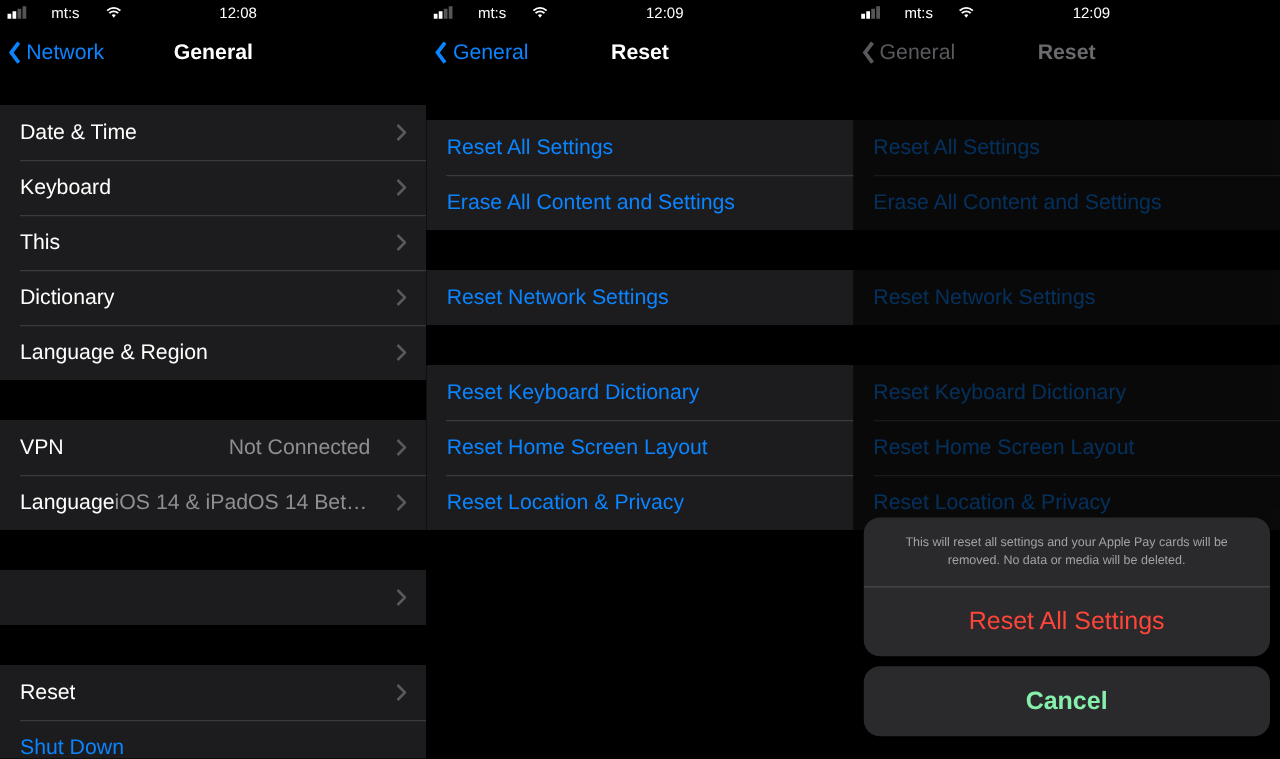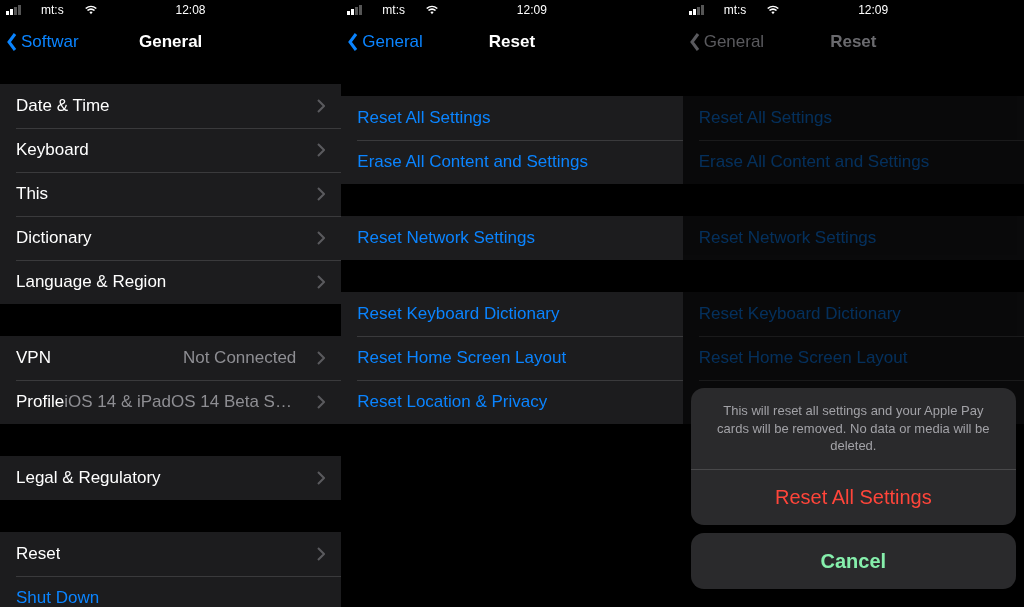--- a/index.html
+++ b/index.html
@@ -172,21 +172,21 @@
     }
     .sheet-block {
       background: #2a2a2c;
       border-radius: 13px;
       margin-bottom: 8px;
       overflow: hidden;
     }
     .sheet-message {
       padding: 14px 18px;
       text-align: center;
-      font-size: 13px;
+      font-size: 10px;
       color: #a2a2a7;
       line-height: 1.35;
     }
     .sheet-button {
       height: 56px;
       display: flex;
       align-items: center;
       justify-content: center;
       font-size: 20px;
       cursor: pointer;
@@ -226,21 +226,21 @@
             <span class="bolt">⚡︎</span>
           </span>
         </span>
     </div>
   </div>
   <div class="nav-bar">
     <div class="nav-back">
       <svg class="chev-left" viewBox="0 0 12 20">
           <polyline points="9,2 3,10 9,18"></polyline>
         </svg>
-      <span>Softwar</span>
+      <span>Network</span>
     </div>
     <div class="nav-title">General</div>
   </div>
 
   <div class="section">
     <div class="row">
         <span class="row-label">Date &amp; Time</span>
         <div class="row-right">
           <svg class="chev" viewBox="0 0 8 14">
             <polyline points="1,1 7,7 1,13"></polyline>
@@ -285,33 +285,32 @@
     <div class="row">
       <span class="row-label">VPN</span>
       <div class="row-right">
           <span class="row-value">Not Connected</span>
           <svg class="chev" viewBox="0 0 8 14">
             <polyline points="1,1 7,7 1,13"></polyline>
           </svg>
         </div>
     </div>
     <div class="row">
-      <span class="row-label">Profile</span>
+      <span class="row-label">Language</span>
       <div class="row-right">
           <span class="row-value">iOS 14 &amp; iPadOS 14 Beta Softwar...</span>
           <svg class="chev" viewBox="0 0 8 14">
             <polyline points="1,1 7,7 1,13"></polyline>
           </svg>
         </div>
     </div>
   </div>
 
   <div class="section tall">
     <div class="row">
-        <span class="row-label">Legal &amp; Regulatory</span>
         <div class="row-right">
           <svg class="chev" viewBox="0 0 8 14">
             <polyline points="1,1 7,7 1,13"></polyline>
           </svg>
         </div>
       </div>
   </div>
 
   <div class="section tall">
     <div class="row">

